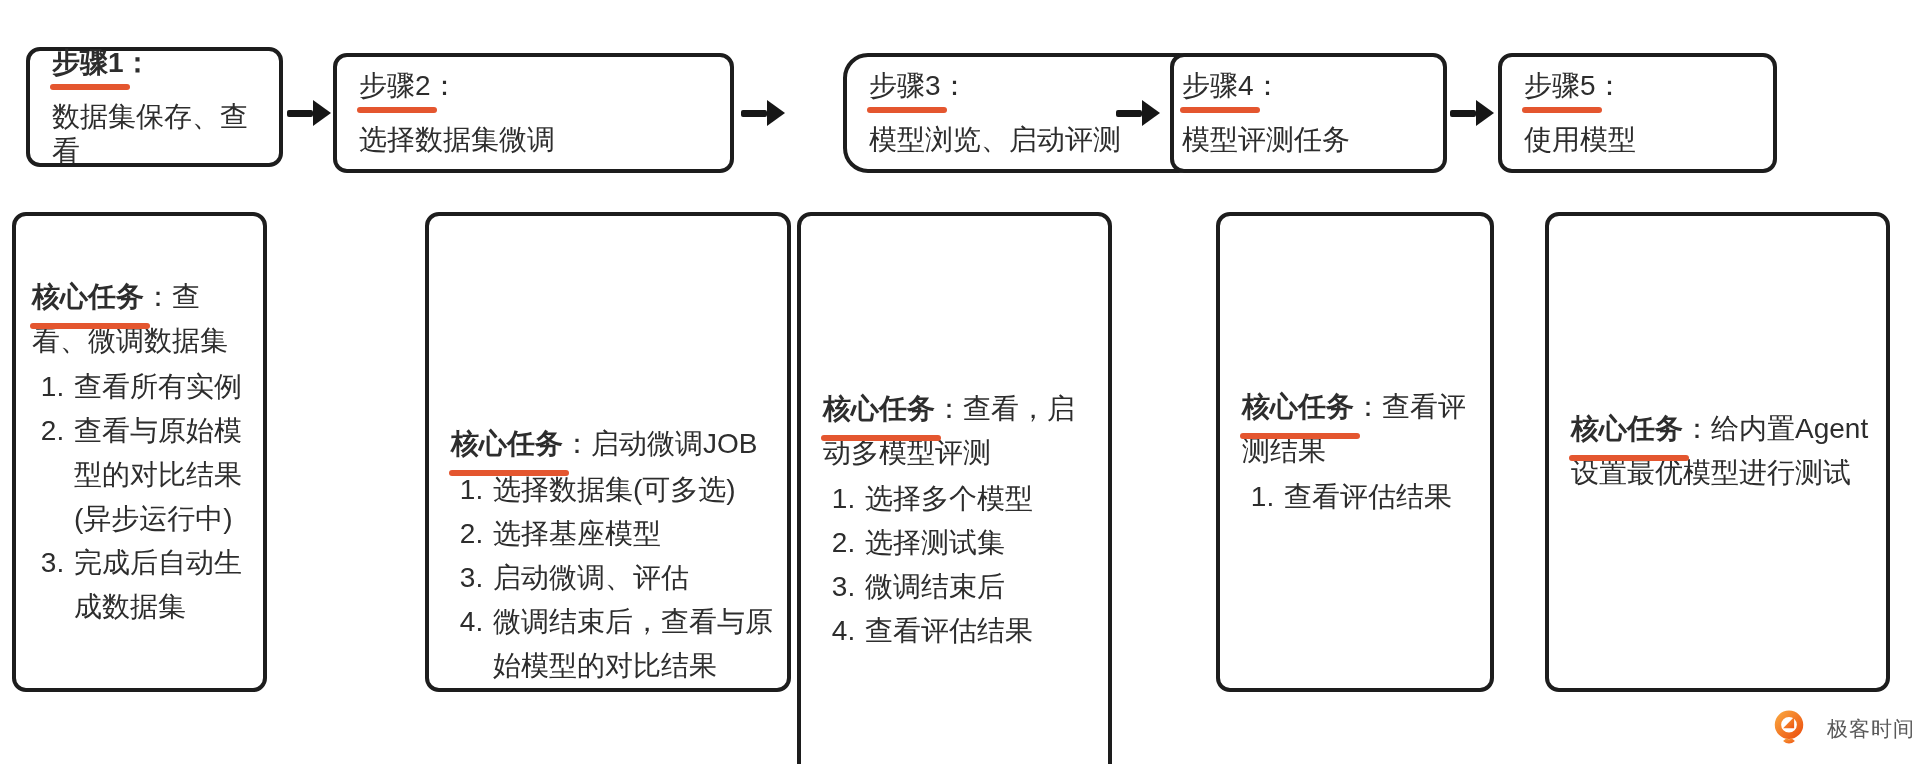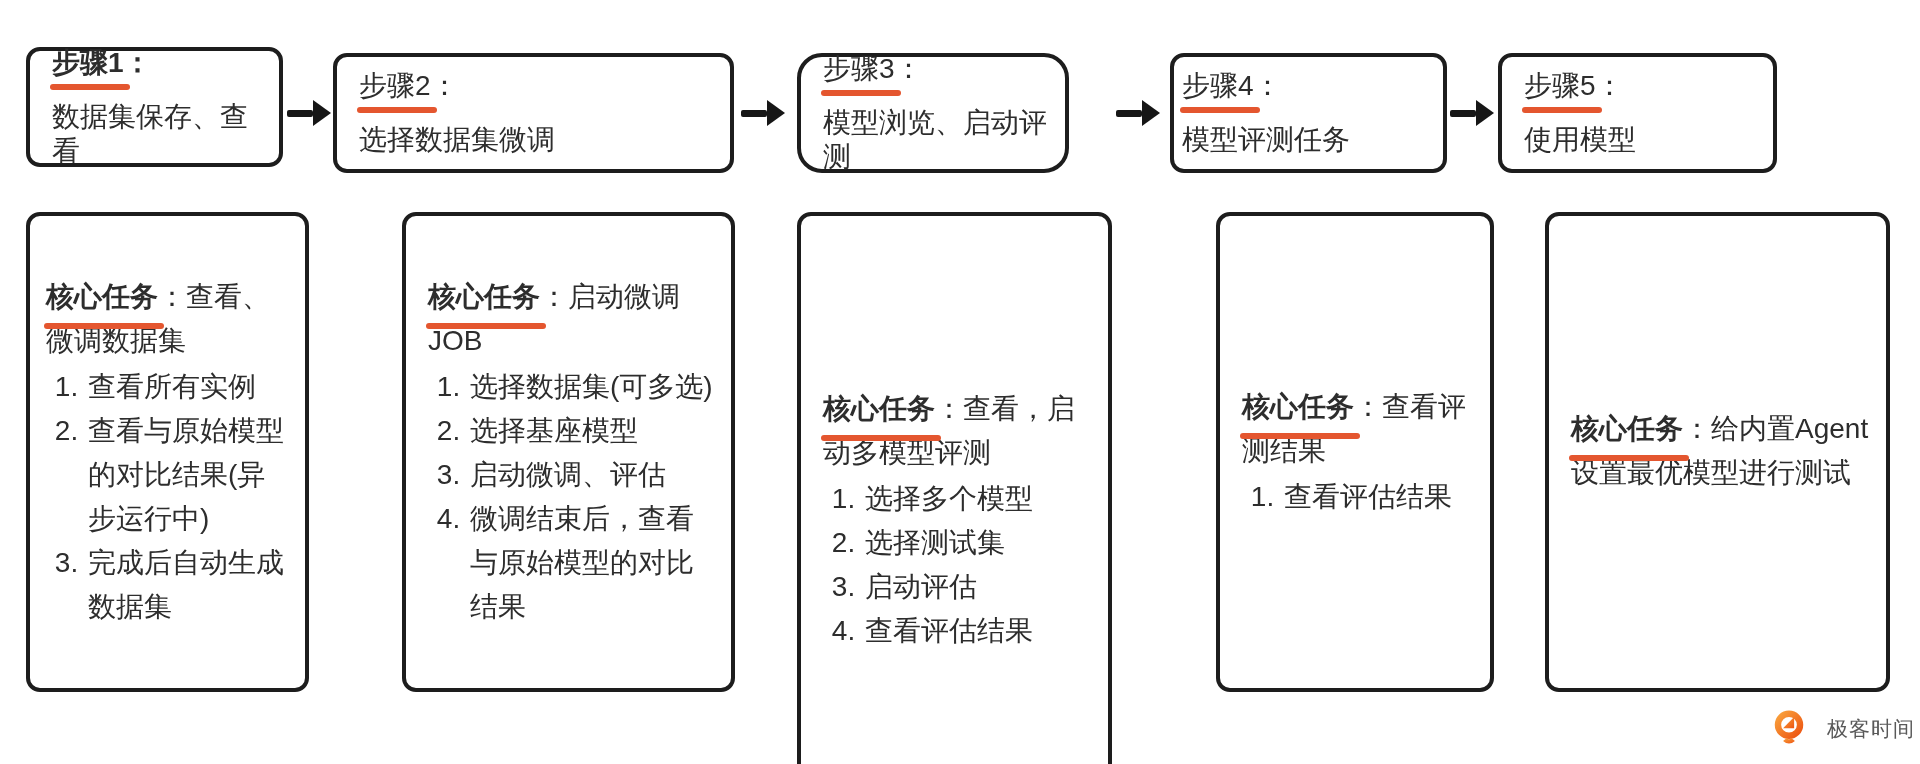--- a/index.html
+++ b/index.html
@@ -21,27 +21,27 @@
     display:flex;
     flex-direction:column;
     justify-content:center;
   }
   .step-card { padding-left:22px; padding-right:10px; }
   .task-card { padding-left:22px; padding-right:14px; }
 
   
   .s1 { left:26px;  top:47px; width:257px; height:120px; }
   .s2 { left:333px; top:53px; width:401px; height:120px; }
-  .s3 { left:797px; top:53px; width:272px; height:120px;border-radius:25px; }
+  .s3 { left:843px; top:53px; width:361px; height:120px;border-radius:25px; }
   .s4 { left:1170px;top:53px; width:277px; height:120px;padding-left:8px; }
   .s5 { left:1498px;top:53px; width:279px; height:120px; }
 
   
-  .t1 { left:26px;  top:212px; width:283px; height:480px;padding-left:16px; }
-  .t2 { left:402px; top:212px; width:333px; height:480px; }
+  .t1 { left:12px;  top:212px; width:255px; height:480px;padding-left:16px; }
+  .t2 { left:425px; top:212px; width:366px; height:480px;justify-content:flex-end; }
   .t3 { left:797px; top:212px; width:315px; height:616px; }
   .t4 { left:1170px;top:212px; width:278px; height:480px;margin-left:46px; }
   .t5 { left:1545px;top:212px; width:345px; height:480px; }
 
   
   .step-label { font-size:28px; line-height:34px; font-weight:400; }
   .s1 .step-label { font-weight:700; }
   .step-title { font-size:28px; line-height:34px; margin-top:20px; }
 
   .ul { position:relative; display:inline-block; }
@@ -139,21 +139,21 @@
         <li>选择基座模型</li>
         <li>启动微调、评估</li>
         <li>微调结束后，查看与原始模型的对比结果</li>
       </ol>
   </div>
   <div class="card task-card t3">
     <div class="task-lead"><span class="ul lead-label">核心任务</span><span>：查看，启动多模型评测</span></div>
     <ol class="task-list">
         <li>选择多个模型</li>
         <li>选择测试集</li>
-        <li>启动评估</li>
+        <li>微调结束后</li>
         <li>查看评估结果</li>
       </ol>
   </div>
   <div class="card task-card t4">
     <div class="task-lead"><span class="ul lead-label">核心任务</span><span>：查看评测结果</span></div>
     <ol class="task-list">
         <li>查看评估结果</li>
       </ol>
   </div>
   <div class="card task-card t5">

